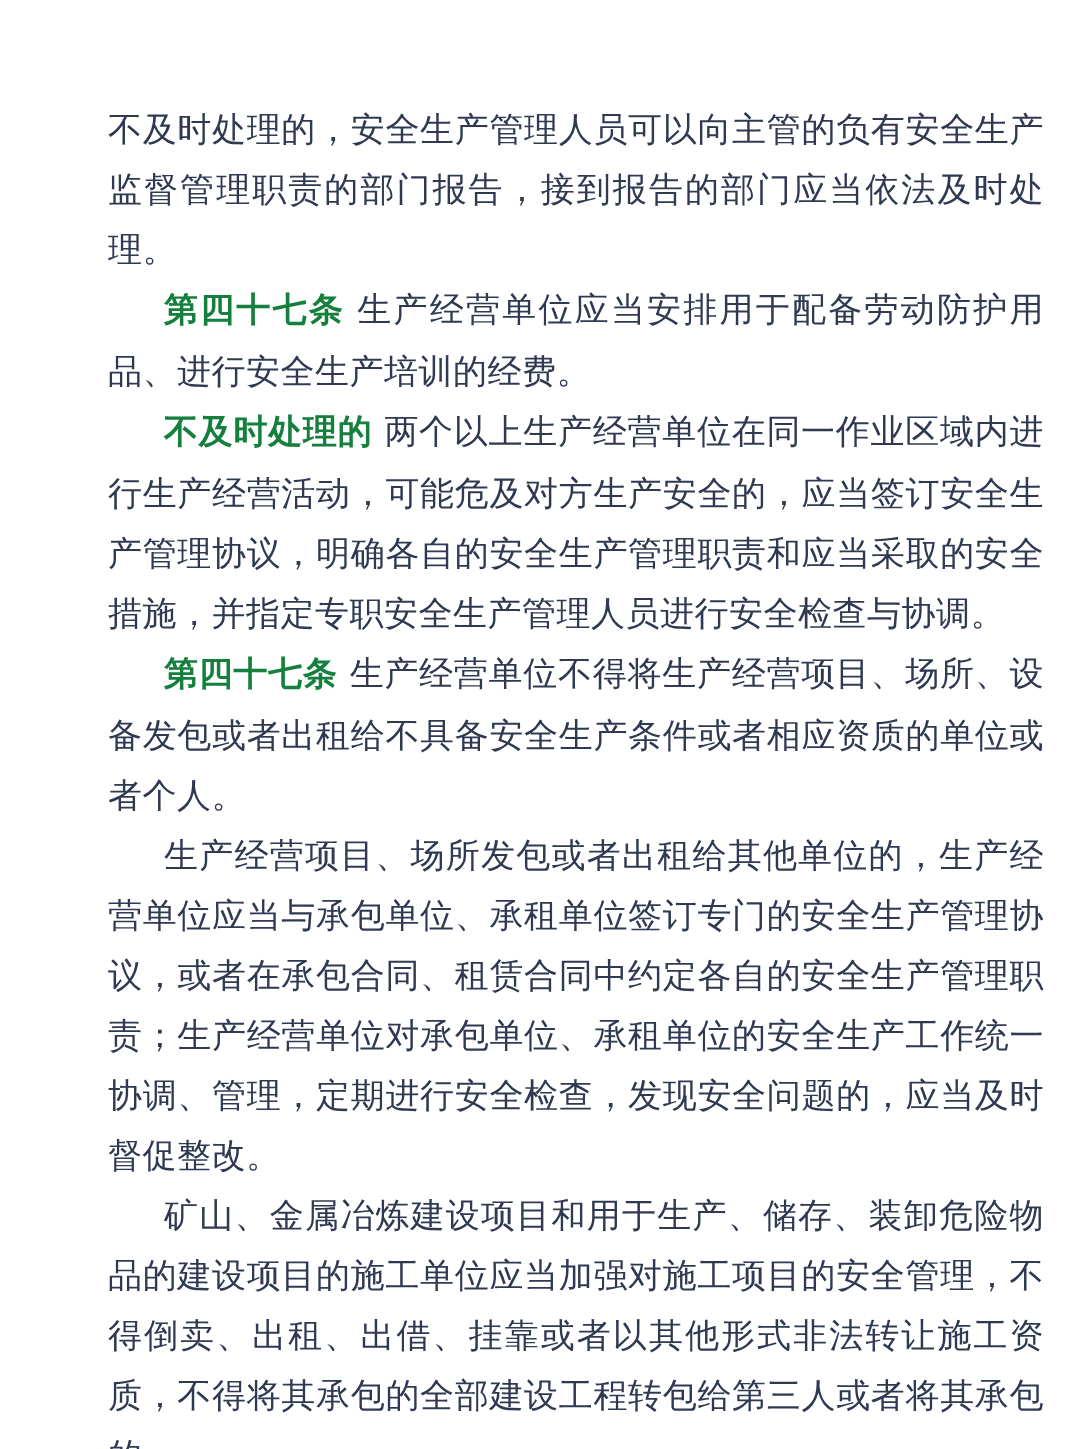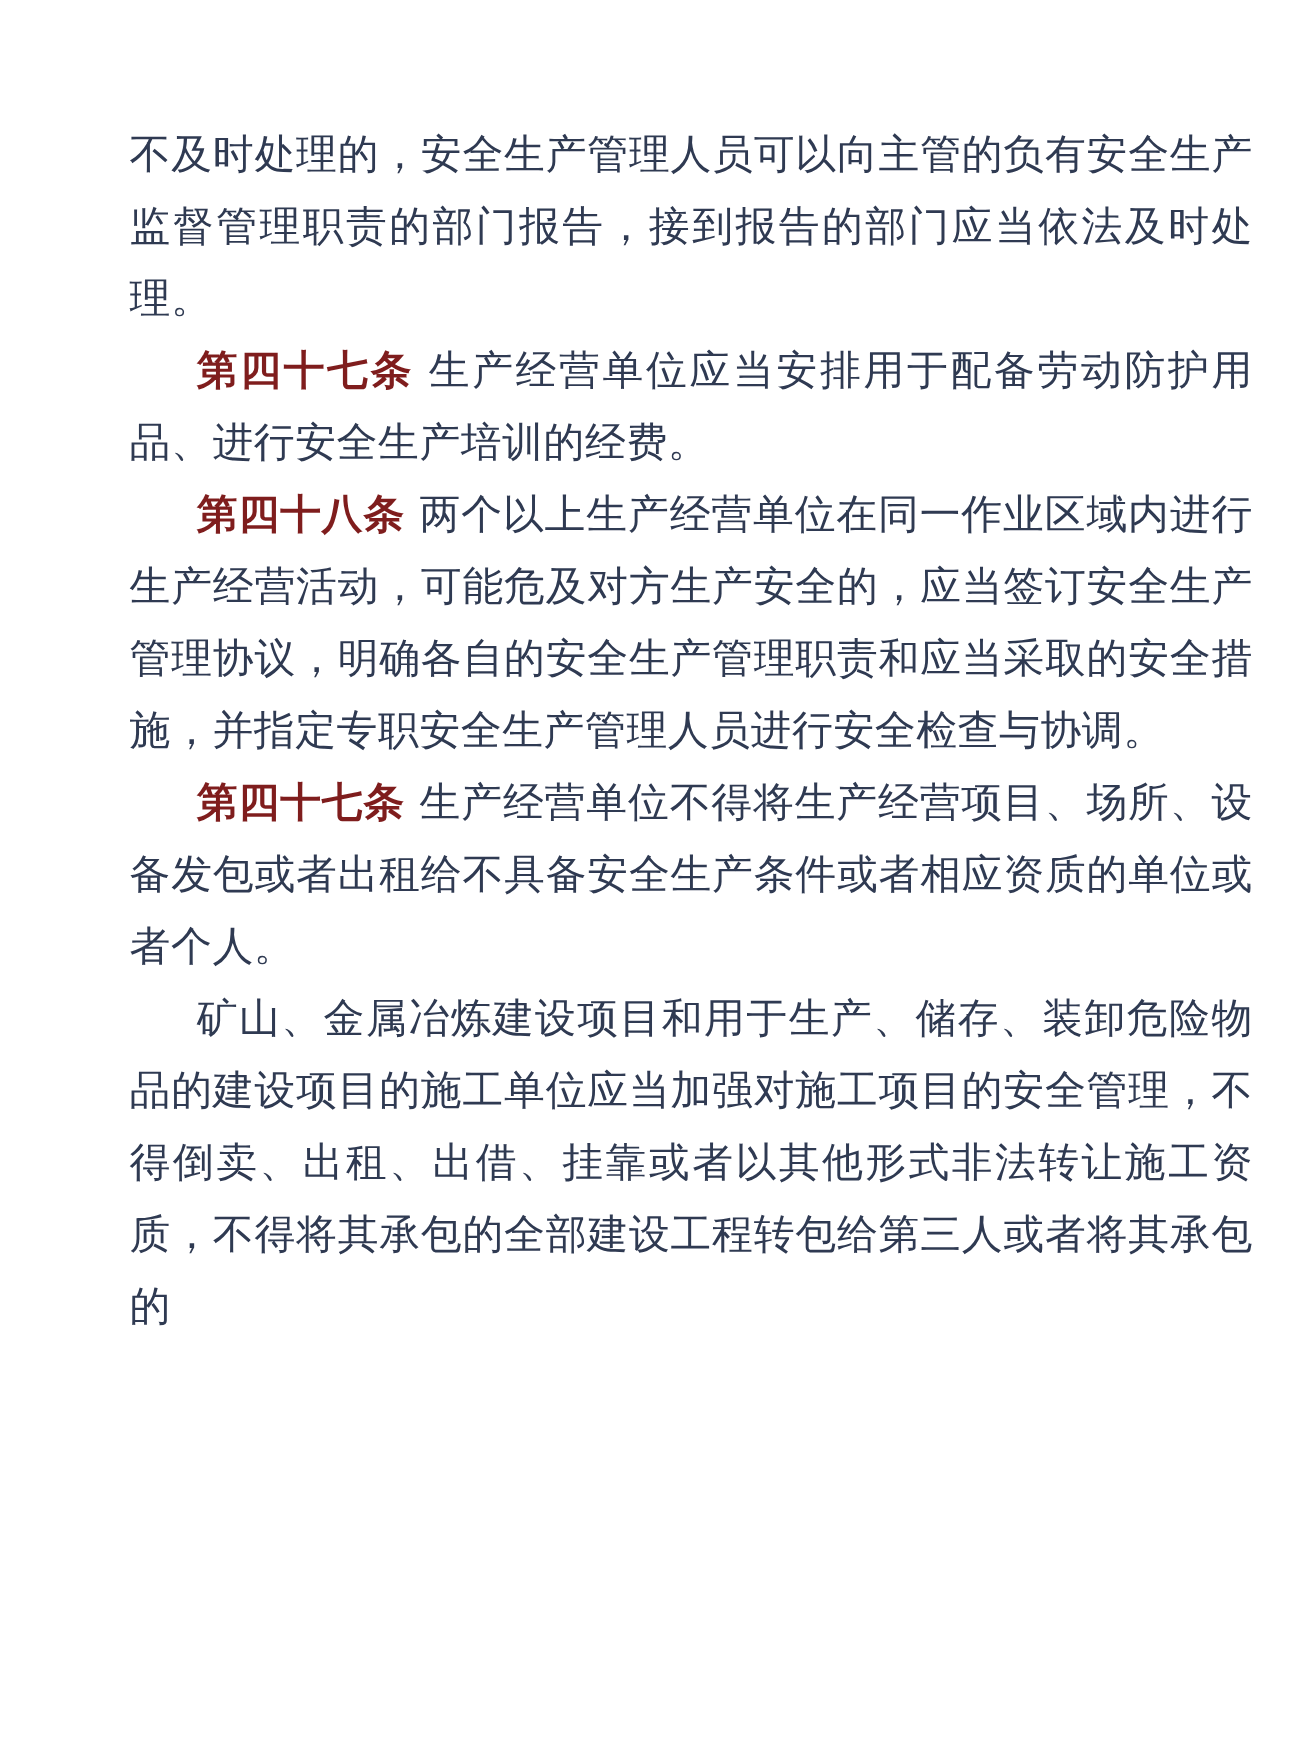--- a/index.html
+++ b/index.html
@@ -28,48 +28,51 @@
     text-indent: 56px;
     text-align: justify;
     text-justify: inter-character;
     letter-spacing: 0.5px;
     color: #2f3a52;
   }
   .para.continued {
     text-indent: 0;
   }
   .article-no {
-    font-family: Liberation Serif, serif;
+    font-family: Liberation Mono, monospace;
     font-weight: 700;
-    color: #7f1d1d;
+    color: #15803d;
     margin-right: 12px;
   }
   .para-text {
     color: #2f3a52;
   }
 </style>
 </head>
 <body>
 
 <div class="page">
 
   <p class="para continued">
     <span class="para-text">不及时处理的，安全生产管理人员可以向主管的负有安全生产监督管理职责的部门报告，接到报告的部门应当依法及时处理。</span>
   </p>
 
   <p class="para">
     <b class="article-no">第四十七条</b><span class="para-text">生产经营单位应当安排用于配备劳动防护用品、进行安全生产培训的经费。</span>
   </p>
 
   <p class="para">
-    <b class="article-no">第四十八条</b><span class="para-text">两个以上生产经营单位在同一作业区域内进行生产经营活动，可能危及对方生产安全的，应当签订安全生产管理协议，明确各自的安全生产管理职责和应当采取的安全措施，并指定专职安全生产管理人员进行安全检查与协调。</span>
+    <b class="article-no">不及时处理的</b><span class="para-text">两个以上生产经营单位在同一作业区域内进行生产经营活动，可能危及对方生产安全的，应当签订安全生产管理协议，明确各自的安全生产管理职责和应当采取的安全措施，并指定专职安全生产管理人员进行安全检查与协调。</span>
   </p>
 
   <p class="para">
     <b class="article-no">第四十七条</b><span class="para-text">生产经营单位不得将生产经营项目、场所、设备发包或者出租给不具备安全生产条件或者相应资质的单位或者个人。</span>
   </p>
 
+  <p class="para">
+    <span class="para-text">生产经营项目、场所发包或者出租给其他单位的，生产经营单位应当与承包单位、承租单位签订专门的安全生产管理协议，或者在承包合同、租赁合同中约定各自的安全生产管理职责；生产经营单位对承包单位、承租单位的安全生产工作统一协调、管理，定期进行安全检查，发现安全问题的，应当及时督促整改。</span>
+  </p>
 
   <p class="para">
     <span class="para-text">矿山、金属冶炼建设项目和用于生产、储存、装卸危险物品的建设项目的施工单位应当加强对施工项目的安全管理，不得倒卖、出租、出借、挂靠或者以其他形式非法转让施工资质，不得将其承包的全部建设工程转包给第三人或者将其承包的</span>
   </p>
 
 </div>
 
 </body></html>

